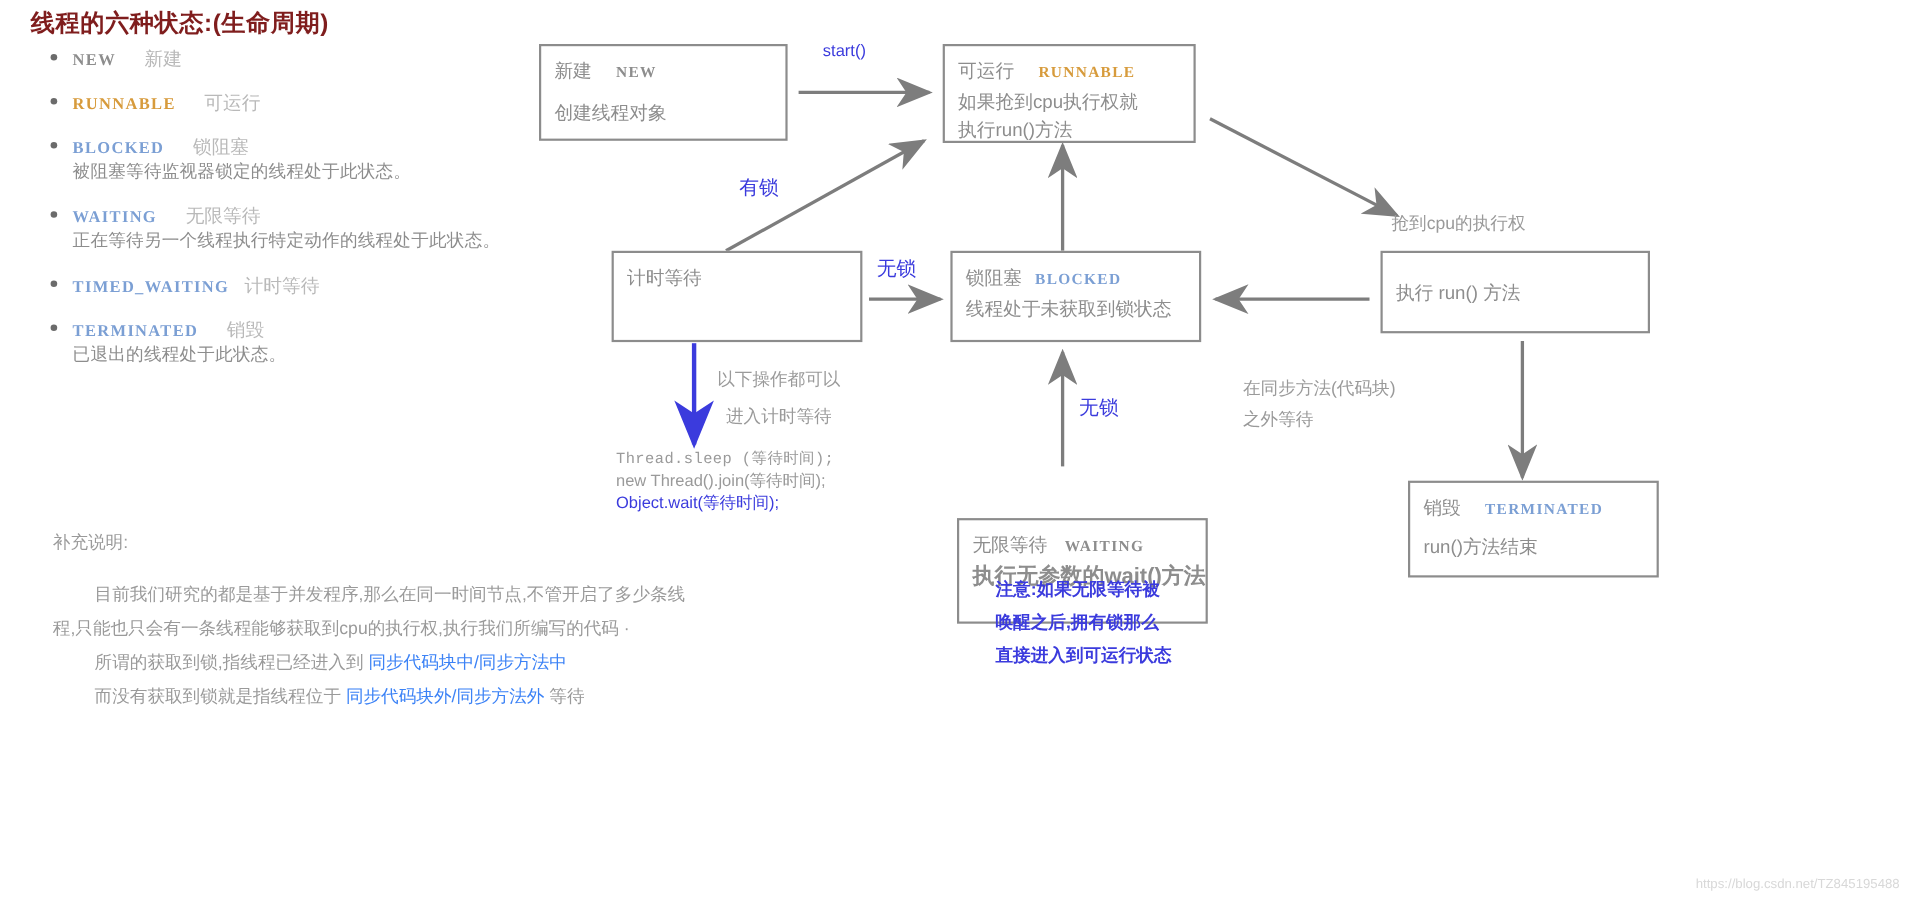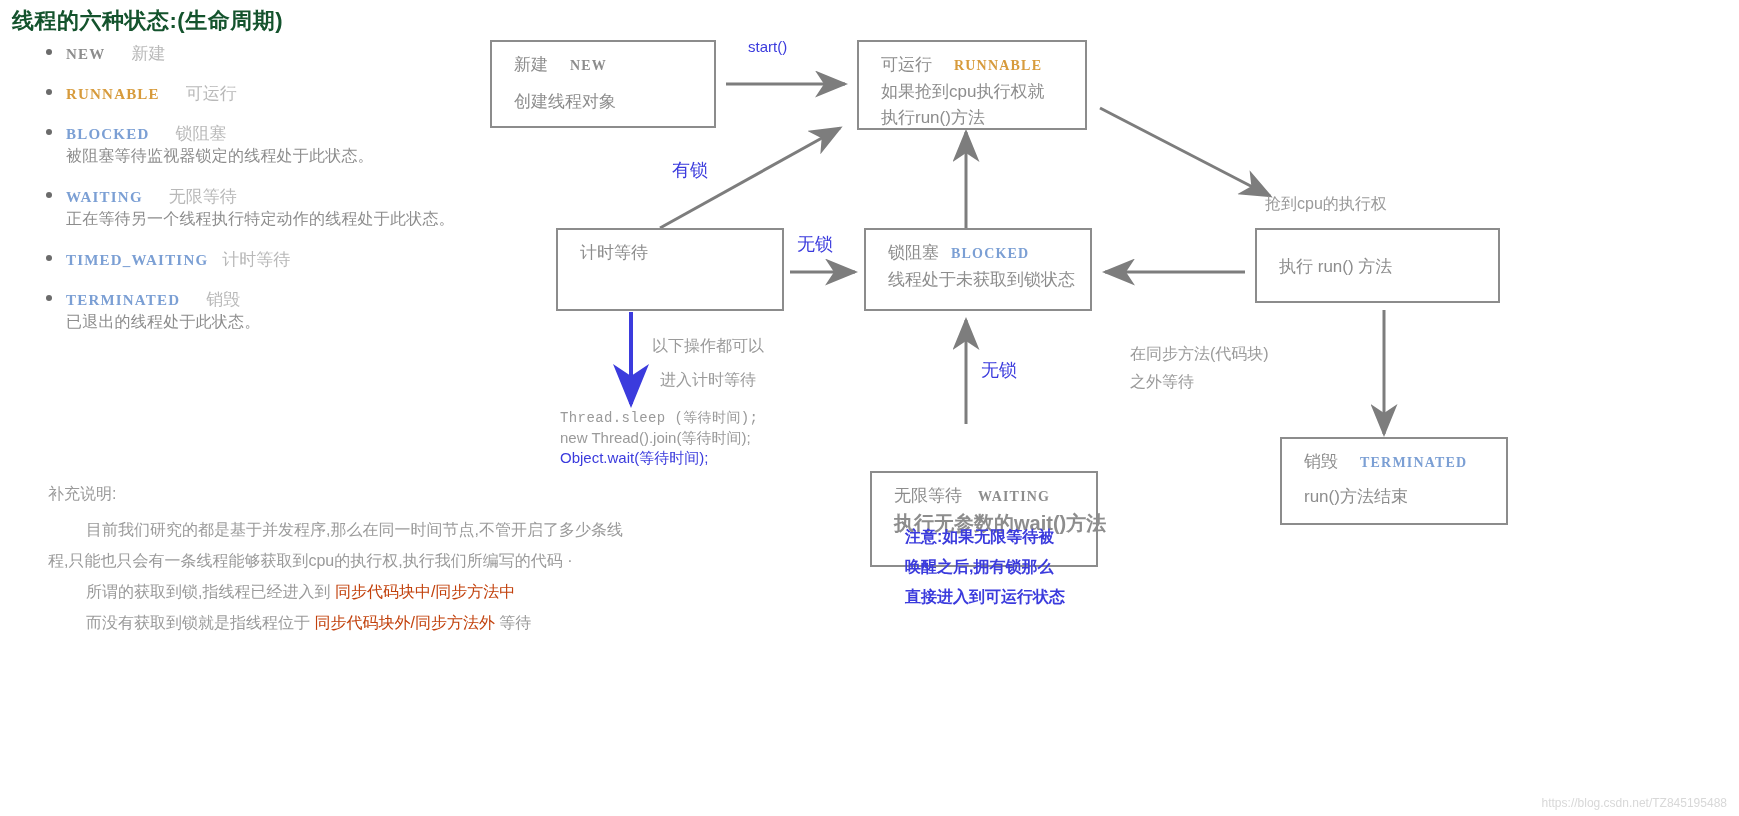--- a/index.html
+++ b/index.html
@@ -7,22 +7,22 @@
     width:1739px;height:816px;
     background:#ffffff;
     font-family:"Liberation Sans","DejaVu Sans",sans-serif;
     position:relative;
     overflow:hidden;
     color:#8a8a8a;
   }
   .abs{position:absolute;}
   
   #title{
-    left:12px;top:6px;
-    font-size:22px;font-weight:bold;color:#14532d;
+    left:28px;top:6px;
+    font-size:22px;font-weight:bold;color:#7f1d1d;
     letter-spacing:.5px;
   }
   #state-list{left:44px;top:42px;width:620px;}
   .state-item{position:relative;margin-bottom:18px;}
   .state-head{display:flex;align-items:baseline;height:22px;}
   .bullet{
     width:6px;height:6px;border-radius:50%;
     background:#6b6b6b;margin-right:14px;margin-left:2px;
     position:relative;top:-4px;flex:0 0 auto;
   }
@@ -32,29 +32,29 @@
   }
   .state-cn{
     font-size:17px;color:#b9b9b9;margin-left:26px;
   }
   .state-desc{
     font-size:16px;color:#8d8d8d;margin-left:22px;margin-top:2px;
     letter-spacing:.2px;
   }
   
   #note{left:48px;top:478px;width:700px;font-size:16px;color:#9a9a9a;line-height:31px;}
-  #note .hd{margin-bottom:5px;}
+  #note .hd{margin-bottom:16px;}
   #note .indent{text-indent:38px;}
-  .red{color:#c2410c;margin-top:24px;}
+  .red{color:#3b82f6;margin-top:24px;}
   
   .box{
     border:2px solid #8c8c8c;
     background:#fff;
     box-sizing:border-box;
-    padding:10px 22px;
+    padding:10px 12px;
   }
   .box .line{font-size:17px;color:#8d8d8d;line-height:26px;white-space:nowrap;}
   .box .code{
     font-family:"Liberation Serif","DejaVu Serif",serif;
     font-size:14px;letter-spacing:1.2px;font-weight:600;
     margin-left:22px;
   }
   .blue{color:#3b3bdd;}
   .lbl{font-size:17px;color:#3b3bdd;white-space:nowrap;}
   .glbl{font-size:16px;color:#9a9a9a;white-space:nowrap;line-height:28px;}

